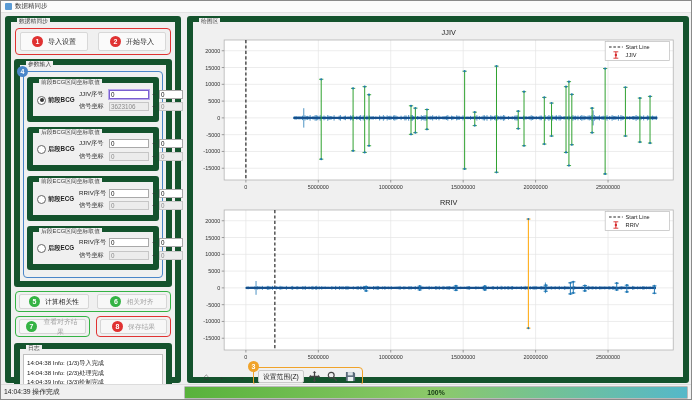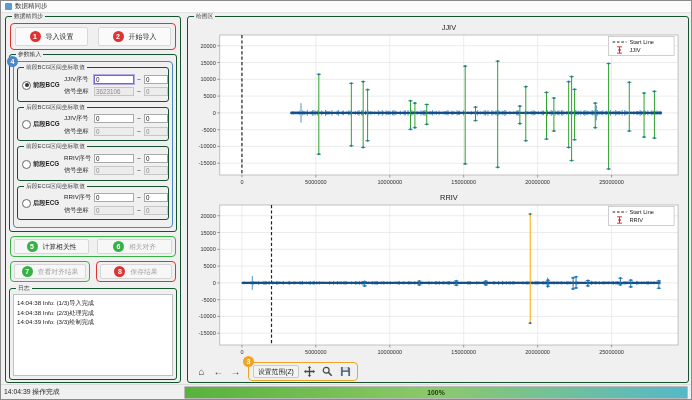--- a/index.html
+++ b/index.html
@@ -3,21 +3,21 @@
 <meta charset="utf-8">
 <style>
   html,body{margin:0;padding:0;background:#cfcfcf;font-family:"Liberation Sans","DejaVu Sans",sans-serif;}
   .app{position:relative;width:692px;height:400px;background:#f0f0f0;border:1px solid #8a8a8a;box-sizing:border-box;overflow:hidden;}
   
   .titlebar{height:11px;background:#fbfbfb;border-bottom:1px solid #e3e3e3;display:flex;align-items:center;gap:3px;padding-left:4px;}
   .appicon{width:7px;height:7px;background:#5a9bd5;border-radius:1px;}
   .apptitle{font-size:6.5px;color:#333;}
   
   .main{position:absolute;top:12px;bottom:15px;left:0;right:0;display:flex;padding:0 2px;box-sizing:border-box;}
-  .gbox{position:relative;border:1px solid #14532d;border-radius:3px;background:#f0f0f0;}
+  .gbox{position:relative;border:6px solid #14532d;border-radius:3px;background:#f0f0f0;}
   .gtitle{position:absolute;top:-4px;left:6px;font-size:5.8px;color:#444;background:#f0f0f0;padding:0 2px;line-height:7px;z-index:1;}
   .left{width:176px;margin:3px 2px 1px 2px;display:flex;flex-direction:column;box-sizing:border-box;padding:4px 3px 2px 3px;}
   .right{flex:1;margin:3px 0 1px 4px;box-sizing:border-box;padding:5px 2px 1px 2px;display:flex;flex-direction:column;}
   
   .anno{border-radius:4px;position:relative;}
   .anno.red{border:1.6px solid var(--anno-red);}
   .anno.blue{border:1.6px solid var(--anno-blue);}
   .anno.green{border:1.6px solid var(--anno-green);}
   .anno.orange{border:1.6px solid var(--anno-orange);}
   .badge{display:inline-flex;align-items:center;justify-content:center;width:11px;height:11px;border-radius:50%;color:#fff;font-size:7px;font-weight:bold;flex:none;}

